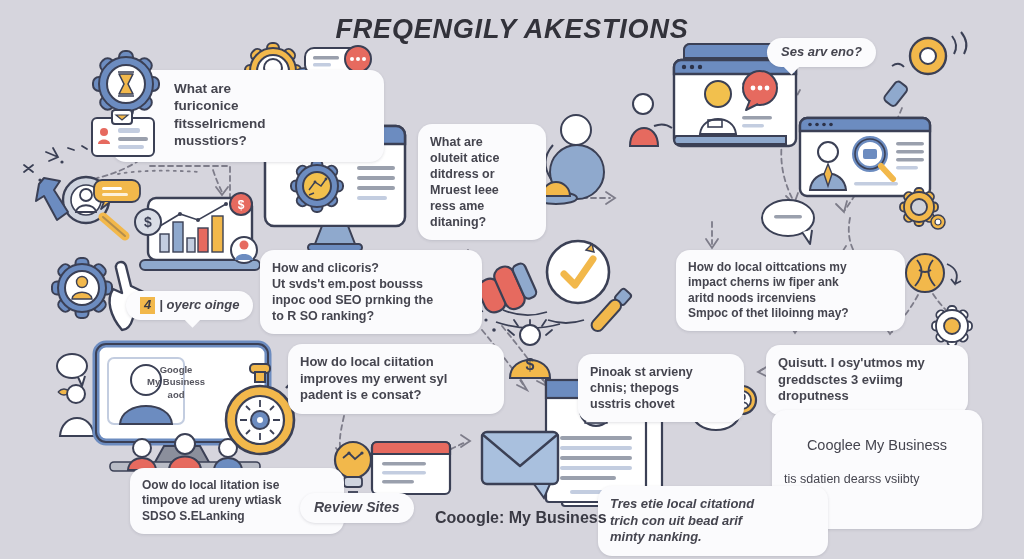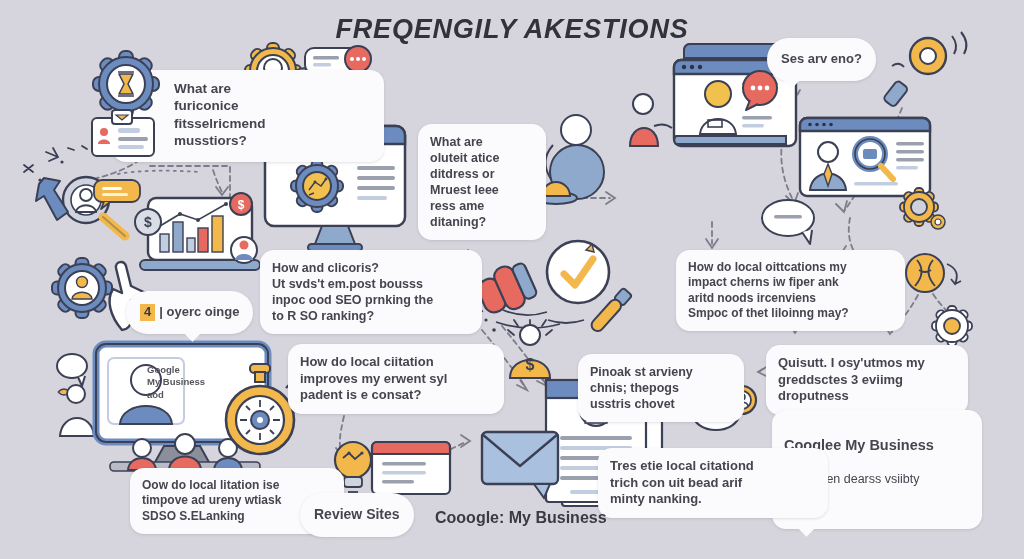--- a/index.html
+++ b/index.html
@@ -1,27 +1,27 @@
 <!DOCTYPE html>
 <html><head>
 <meta charset="utf-8">
 <style>
   html,body{margin:0;padding:0;background:#b9b8c1;}
   #canvas{position:relative;width:1024px;height:559px;background:#d6d5dd;overflow:hidden;
           font-family:"Liberation Sans",sans-serif;color:#42424c;}
   .bubble{position:absolute;background:#fbfbfd;border-radius:14px;padding:10px 12px;
           color:#45454f;font-weight:700;white-space:pre-line;line-height:1.28;
           box-shadow:0 1px 3px rgba(60,60,80,.15);z-index:3;}
-  .pill{border-radius:999px;white-space:nowrap;padding:13px 14px;}
+  .pill{border-radius:999px;white-space:nowrap;padding:6px 14px;font-style:italic;}
   .tail{position:absolute;width:13px;height:13px;background:#fbfbfd;transform:rotate(45deg);}
   .title{position:absolute;left:50%;transform:translateX(-50%);top:14px;font-size:27px;
          font-weight:700;letter-spacing:.8px;color:#32323a;white-space:nowrap;z-index:3;font-style:italic;}
   .subtitle{position:absolute;left:50%;transform:translateX(-50%);top:52px;font-size:15px;
          font-weight:700;color:#3f3f48;text-align:center;white-space:pre-line;line-height:1.3;z-index:3;}
-  .plainlabel{position:absolute;font-weight:700;color:#3a3a44;z-index:3;white-space:pre-line;}
+  .plainlabel{position:absolute;font-weight:700;color:#3a3a44;z-index:3;white-space:pre-line;text-align:center;}
   svg.icon{position:absolute;overflow:visible;z-index:2;}
   svg.over{z-index:4;}
   #connectors{position:absolute;left:0;top:0;z-index:1;}
   #connectors path{fill:none;stroke:#7d7c89;stroke-width:1.8;stroke-linecap:round;}
   #connectors path.dash{stroke-dasharray:5 4;}
   #connectors path.dot{stroke-dasharray:2 5;}
   .badge4{display:inline-block;background:#f2b84b;color:#3a3a44;padding:0 4px;margin-right:4px;font-weight:700;}
 </style>
 </head>
 <body>
@@ -100,30 +100,30 @@
 
   <div class="bubble" style="left:578px;top:348px;width:142px;font-size:12.5px;margin-top:6px;">Pinoak st arvieny
 chnis; thepogs
 usstris chovet</div>
 
   <div class="bubble" style="left:766px;top:345px;width:178px;font-size:13px;">Quisutt. I osy'utmos my
 greddsctes 3 eviimg
 droputness</div>
 
   <div class="bubble" style="left:772px;top:410px;width:186px;font-size:12.5px;font-weight:400;">
-    <div style="font-weight:700;font-size:14.5px;">Cooglee My Business</div>
+    <div style="font-weight:400;font-size:14.5px;text-align:center;">Cooglee My Business</div>
     <div>tis sdatien dearss vsiibty</div>
     <span class="tail" style="left:28px;bottom:-5px;"></span>
   </div>
 
   <div class="bubble" style="left:130px;top:468px;width:190px;font-size:12px;">Oow do local litation ise
 timpove ad ureny wtiask
 SDSO S.ELanking</div>
 
-  <div class="bubble" style="left:598px;top:448px;width:206px;font-size:13px;">Tres etie local citationd
+  <div class="bubble" style="left:598px;top:486px;width:206px;font-size:13px;font-style:italic;">Tres etie local citationd
 trich con uit bead arif
 minty nanking.</div>
 
   <div class="bubble pill" style="left:126px;top:291px;font-size:13px;">
     <span class="badge4">4</span><span>| oyerc oinge</span>
     <span class="tail" style="left:60px;bottom:-5px;"></span>
   </div>
 
   <div class="bubble pill" style="left:300px;top:493px;font-size:14px;">Review Sites</div>
 

